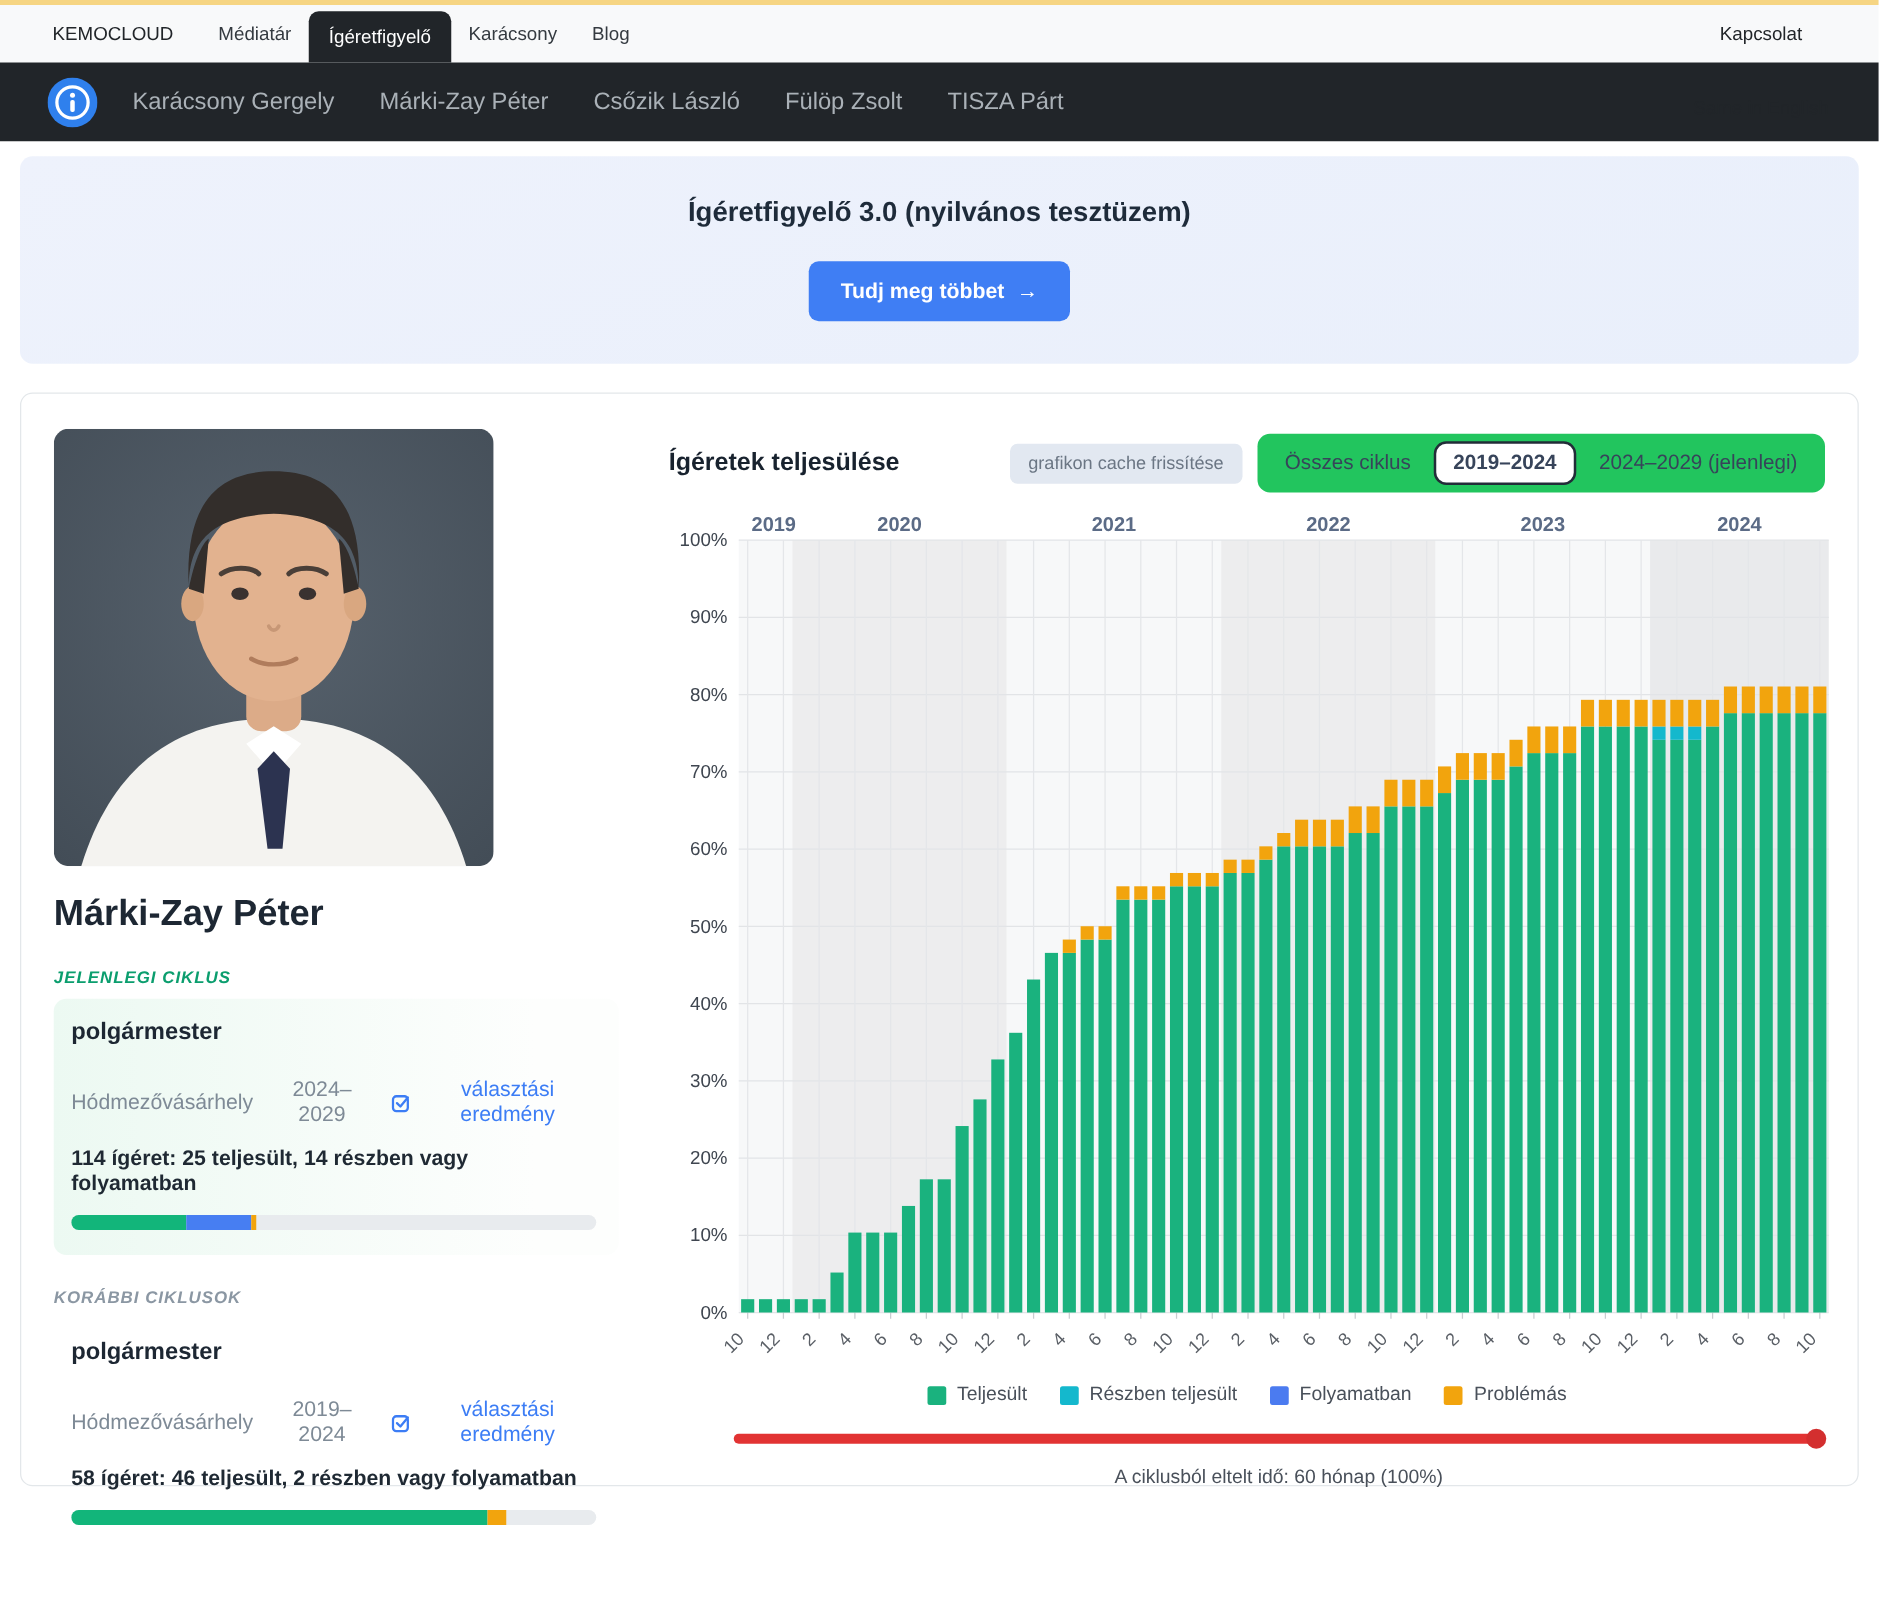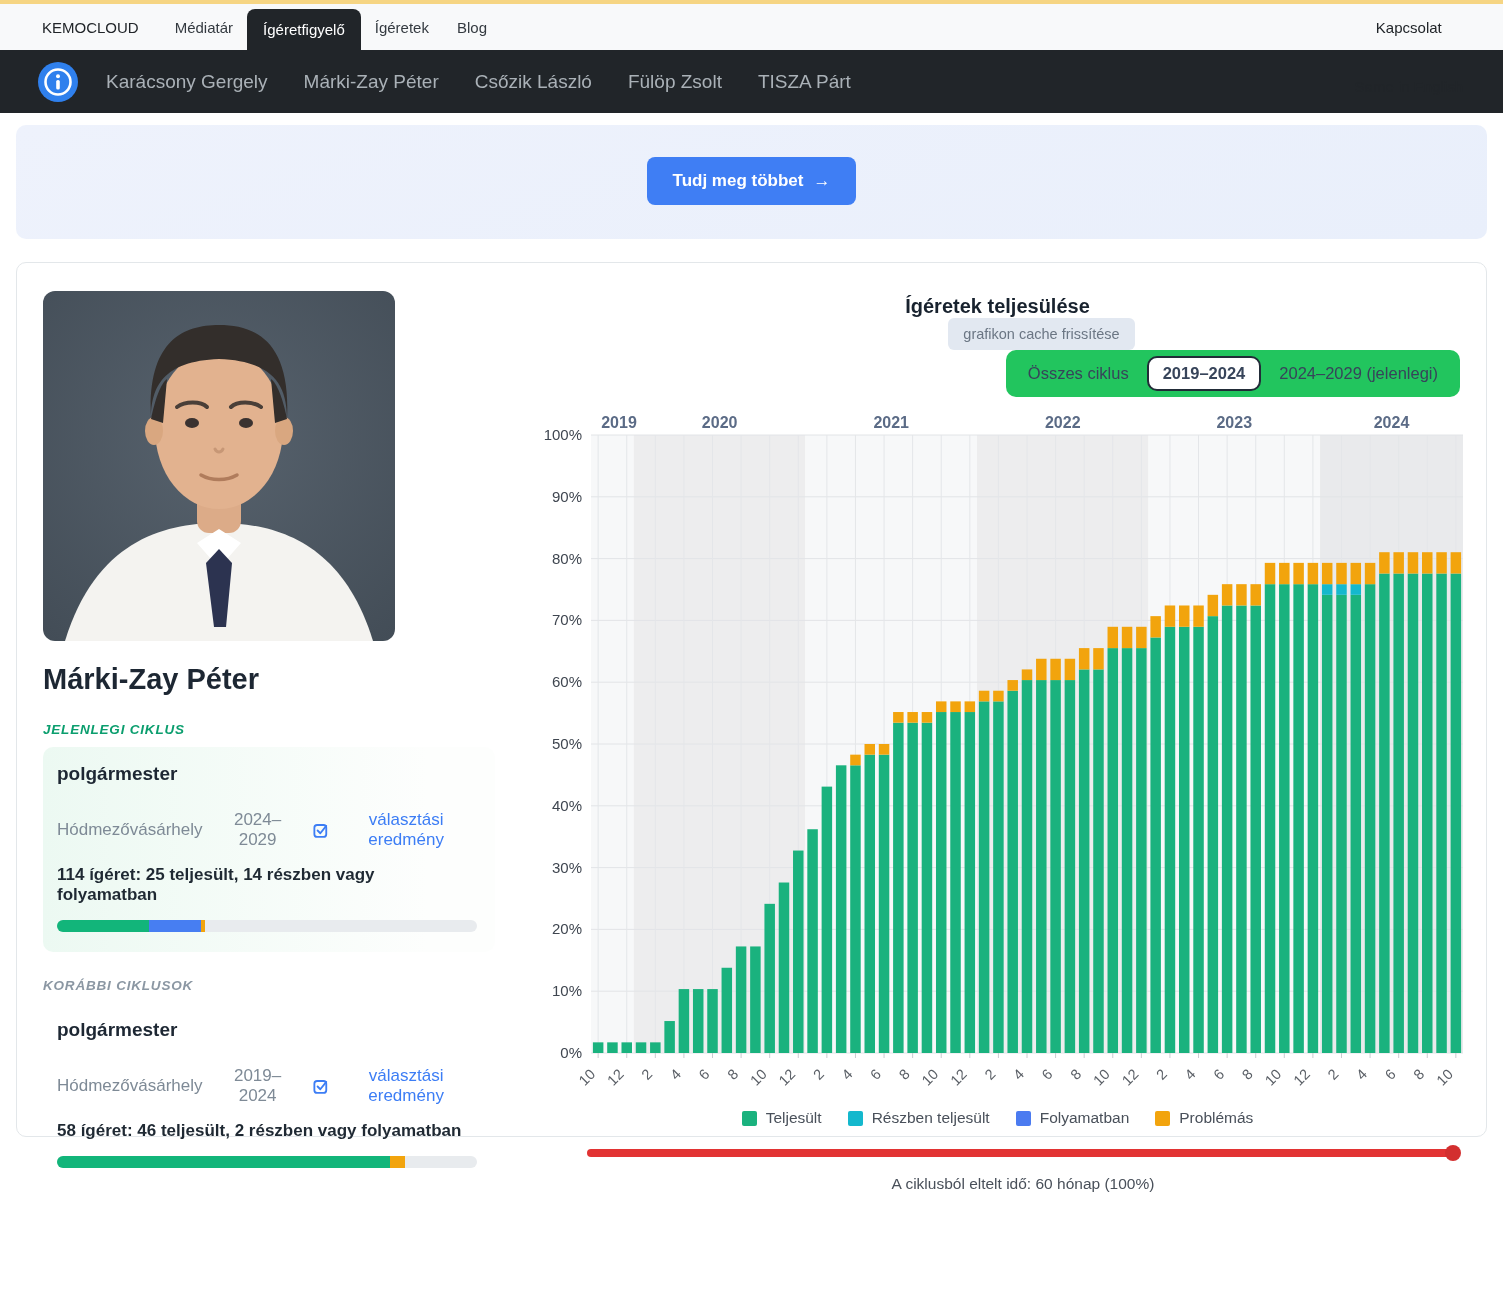--- a/index.html
+++ b/index.html
@@ -48,21 +48,21 @@
   .pos { font-size:19px; font-weight:700; color:#1d2733; }
   .meta { display:flex; align-items:center; gap:16px; margin-top:25px; font-size:17px;text-align:center; }
   .meta .gray { color:#7e8a96; }
   .linkblue { color:#3c7df5; cursor:pointer; display:inline-flex; align-items:center; gap:7px; }
   .summary { font-size:17px; font-weight:700; color:#1f2933; margin-top:15px; }
   .progress { height:12px; background:#e8ebee; border-radius:6px; margin-top:15px; overflow:hidden; display:flex; }
   .progress span { height:100%; display:block; }
 
   
   .rightcol { flex:1 1 auto; min-width:0; }
-  .chart-head { display:flex; align-items:center; margin-top:4px;flex-direction:column; }
+  .chart-head { display:flex; align-items:center; margin-top:4px; }
   .chart-title { font-size:20px; font-weight:700; color:#18222e; }
   .cachebtn { margin-left:88px; background:#e2e8f1; color:#6b7684; border:none; border-radius:6px;
     font-size:14.5px; padding:8px 15px; cursor:pointer; font-family:"Liberation Sans","DejaVu Sans",sans-serif; }
   .tabs { margin-left:auto; background:#22c55e; border-radius:10px; padding:6px 8px; display:flex; align-items:center; gap:4px; }
   .tab { font-size:16.5px; color:#37445a; padding:8px 14px; cursor:pointer; white-space:nowrap; border-radius:10px; }
   .tab.selected { background:#fff; border:2px solid #222c38; font-weight:600; padding:6px 14px; }
 
   .chartwrap { margin-top:16px; }
   .legend { display:flex; justify-content:center; gap:26px; margin-top:4px;align-items:flex-end; }
   .leg-item { display:flex; align-items:center; gap:9px; font-size:15.5px; color:#49505a; }
@@ -77,21 +77,21 @@
 </head>
 <body>
 
 <div class="topline"></div>
 
 <header class="topnav">
   <span class="brand">KEMOCLOUD</span>
   <nav class="topnav-items" id="topnav-items">
       <span class="topnav-item">Médiatár</span>
       <span class="topnav-item active">Ígéretfigyelő</span>
-      <span class="topnav-item">Ígéretek</span>
+      <span class="topnav-item">Karácsony</span>
       <span class="topnav-item">Blog</span>
     </nav>
   <div class="topnav-right" id="topnav-right">
       <span class="r-item">
         <svg width="20" height="17" viewBox="0 0 20 17">
           <rect x="0.5" y="0.5" width="19" height="16" rx="3" fill="#e9ecef" stroke="#adb5bd"></rect>
           <path d="M1 13 L7 7 L12 12 L15 9 L19 13 L19 16 L1 16 Z" fill="#63b56b"></path>
           <circle cx="14" cy="5" r="2" fill="#ced4da"></circle>
         </svg>
         <span>profil</span>
@@ -118,20 +118,21 @@
   <div class="darknav-items" id="darknav-items">
       <span class="darknav-item">Karácsony Gergely</span>
       <span class="darknav-item">Márki-Zay Péter</span>
       <span class="darknav-item">Csőzik László</span>
       <span class="darknav-item">Fülöp Zsolt</span>
       <span class="darknav-item">TISZA Párt</span>
     </div>
 </nav>
 
 <section class="hero">
+  <h1>Ígéretfigyelő 3.0 (nyilvános tesztüzem)</h1>
   <button class="cta">
     <span>Tudj meg többet</span>
     <span>→</span>
   </button>
 </section>
 
 <main class="maincard">
 
   <aside class="leftcol">
     <div class="photo">

